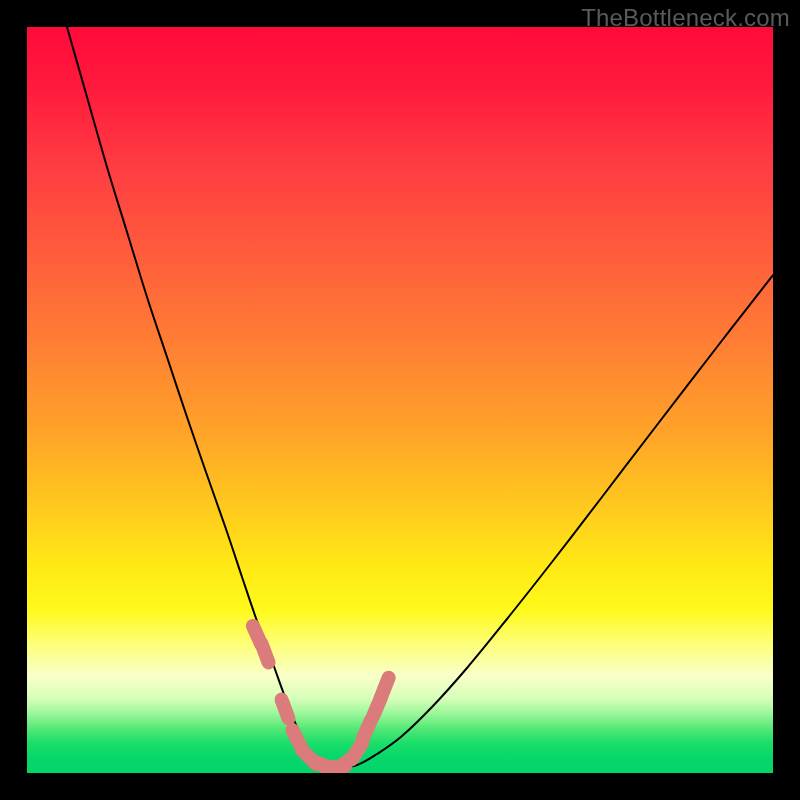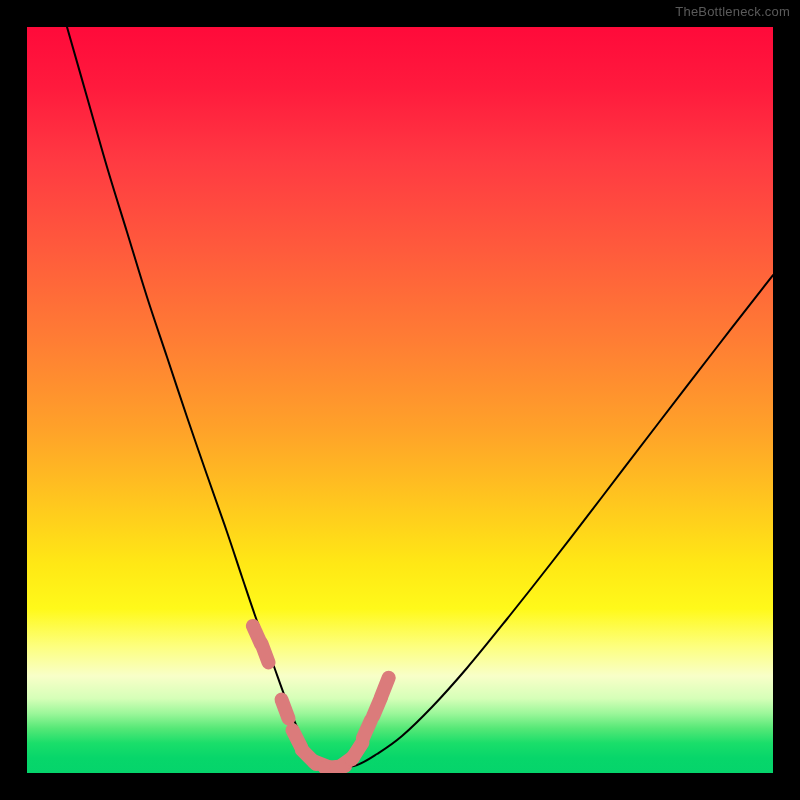--- a/index.html
+++ b/index.html
@@ -44,21 +44,21 @@
       #56e877 94%,
       #1ade6a 96%,
       #07d66a 98%,
       #05d46b 100%
     );
   }
   .watermark {
     position: absolute;
     top: 4px;
     right: 10px;
-    font-size: 13px;
+    font-size: 24px;
     font-weight: 500;
     color: #5a5a5a;
     letter-spacing: 0.2px;
     z-index: 5;
     margin-left: 36px;
   }
   svg.curve {
     position: absolute;
     left: 0;
     top: 0;

